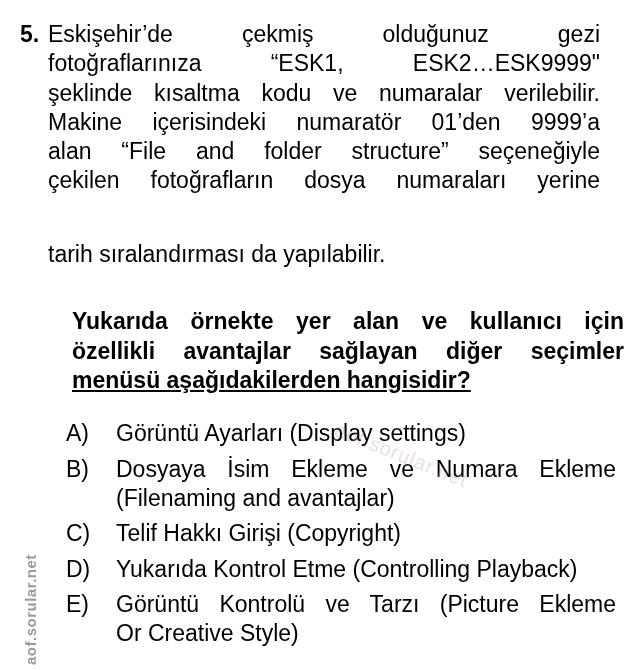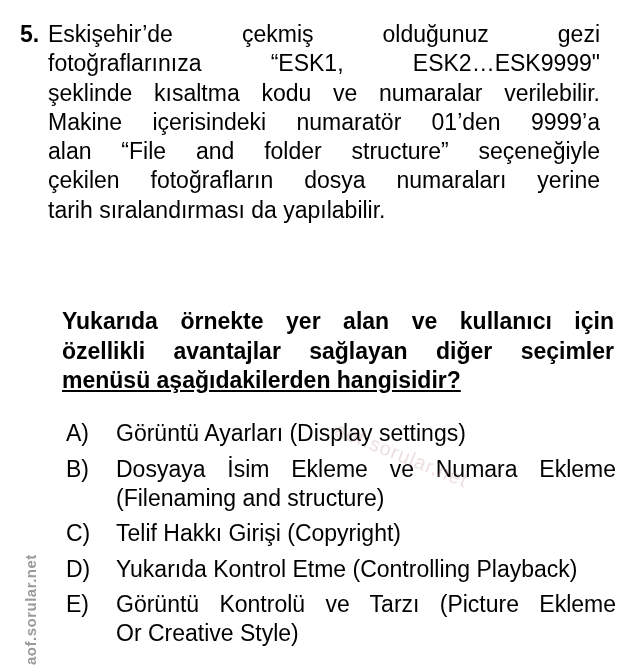--- a/index.html
+++ b/index.html
@@ -41,24 +41,25 @@
     }
     .stem-line {
       display: block;
       text-align: justify;
       text-align-last: justify;
       white-space: nowrap;
       height: 29.3px;
     }
     .stem-line.last {
       text-align-last: left;
+      margin-top: 44px;
     }
     .prompt {
       position: absolute;
-      left: 62px;
+      left: 72px;
       top: 307px;
       width: 552px;
       font-size: 23px;
       font-weight: bold;
       line-height: 29.5px;
     }
     .prompt-line {
       display: block;
       text-align: justify;
       text-align-last: justify;
@@ -152,21 +153,21 @@
     <div class="option">
       <span class="option-letter">A)</span>
       <span class="option-text">
         <span class="option-line">Görüntü Ayarları (Display settings)</span>
       </span>
     </div>
     <div class="option">
       <span class="option-letter">B)</span>
       <span class="option-text">
         <span class="option-line justify">Dosyaya İsim Ekleme ve Numara Ekleme</span>
-        <span class="option-line">(Filenaming and structure)</span>
+        <span class="option-line">(Filenaming and avantajlar)</span>
       </span>
     </div>
     <div class="option">
       <span class="option-letter">C)</span>
       <span class="option-text">
         <span class="option-line">Telif Hakkı Girişi (Copyright)</span>
       </span>
     </div>
     <div class="option">
       <span class="option-letter">D)</span>

